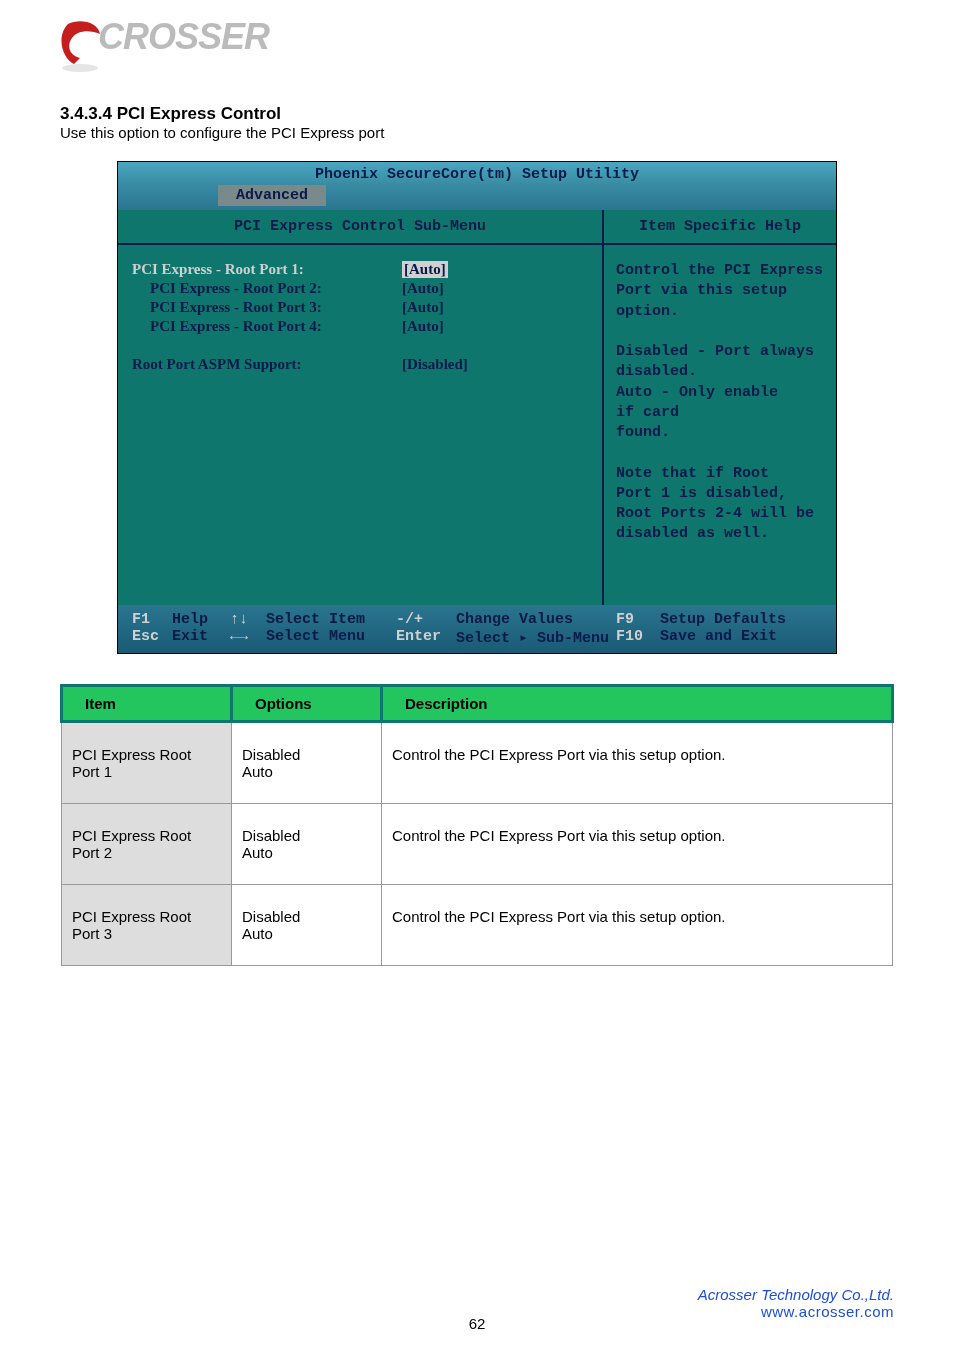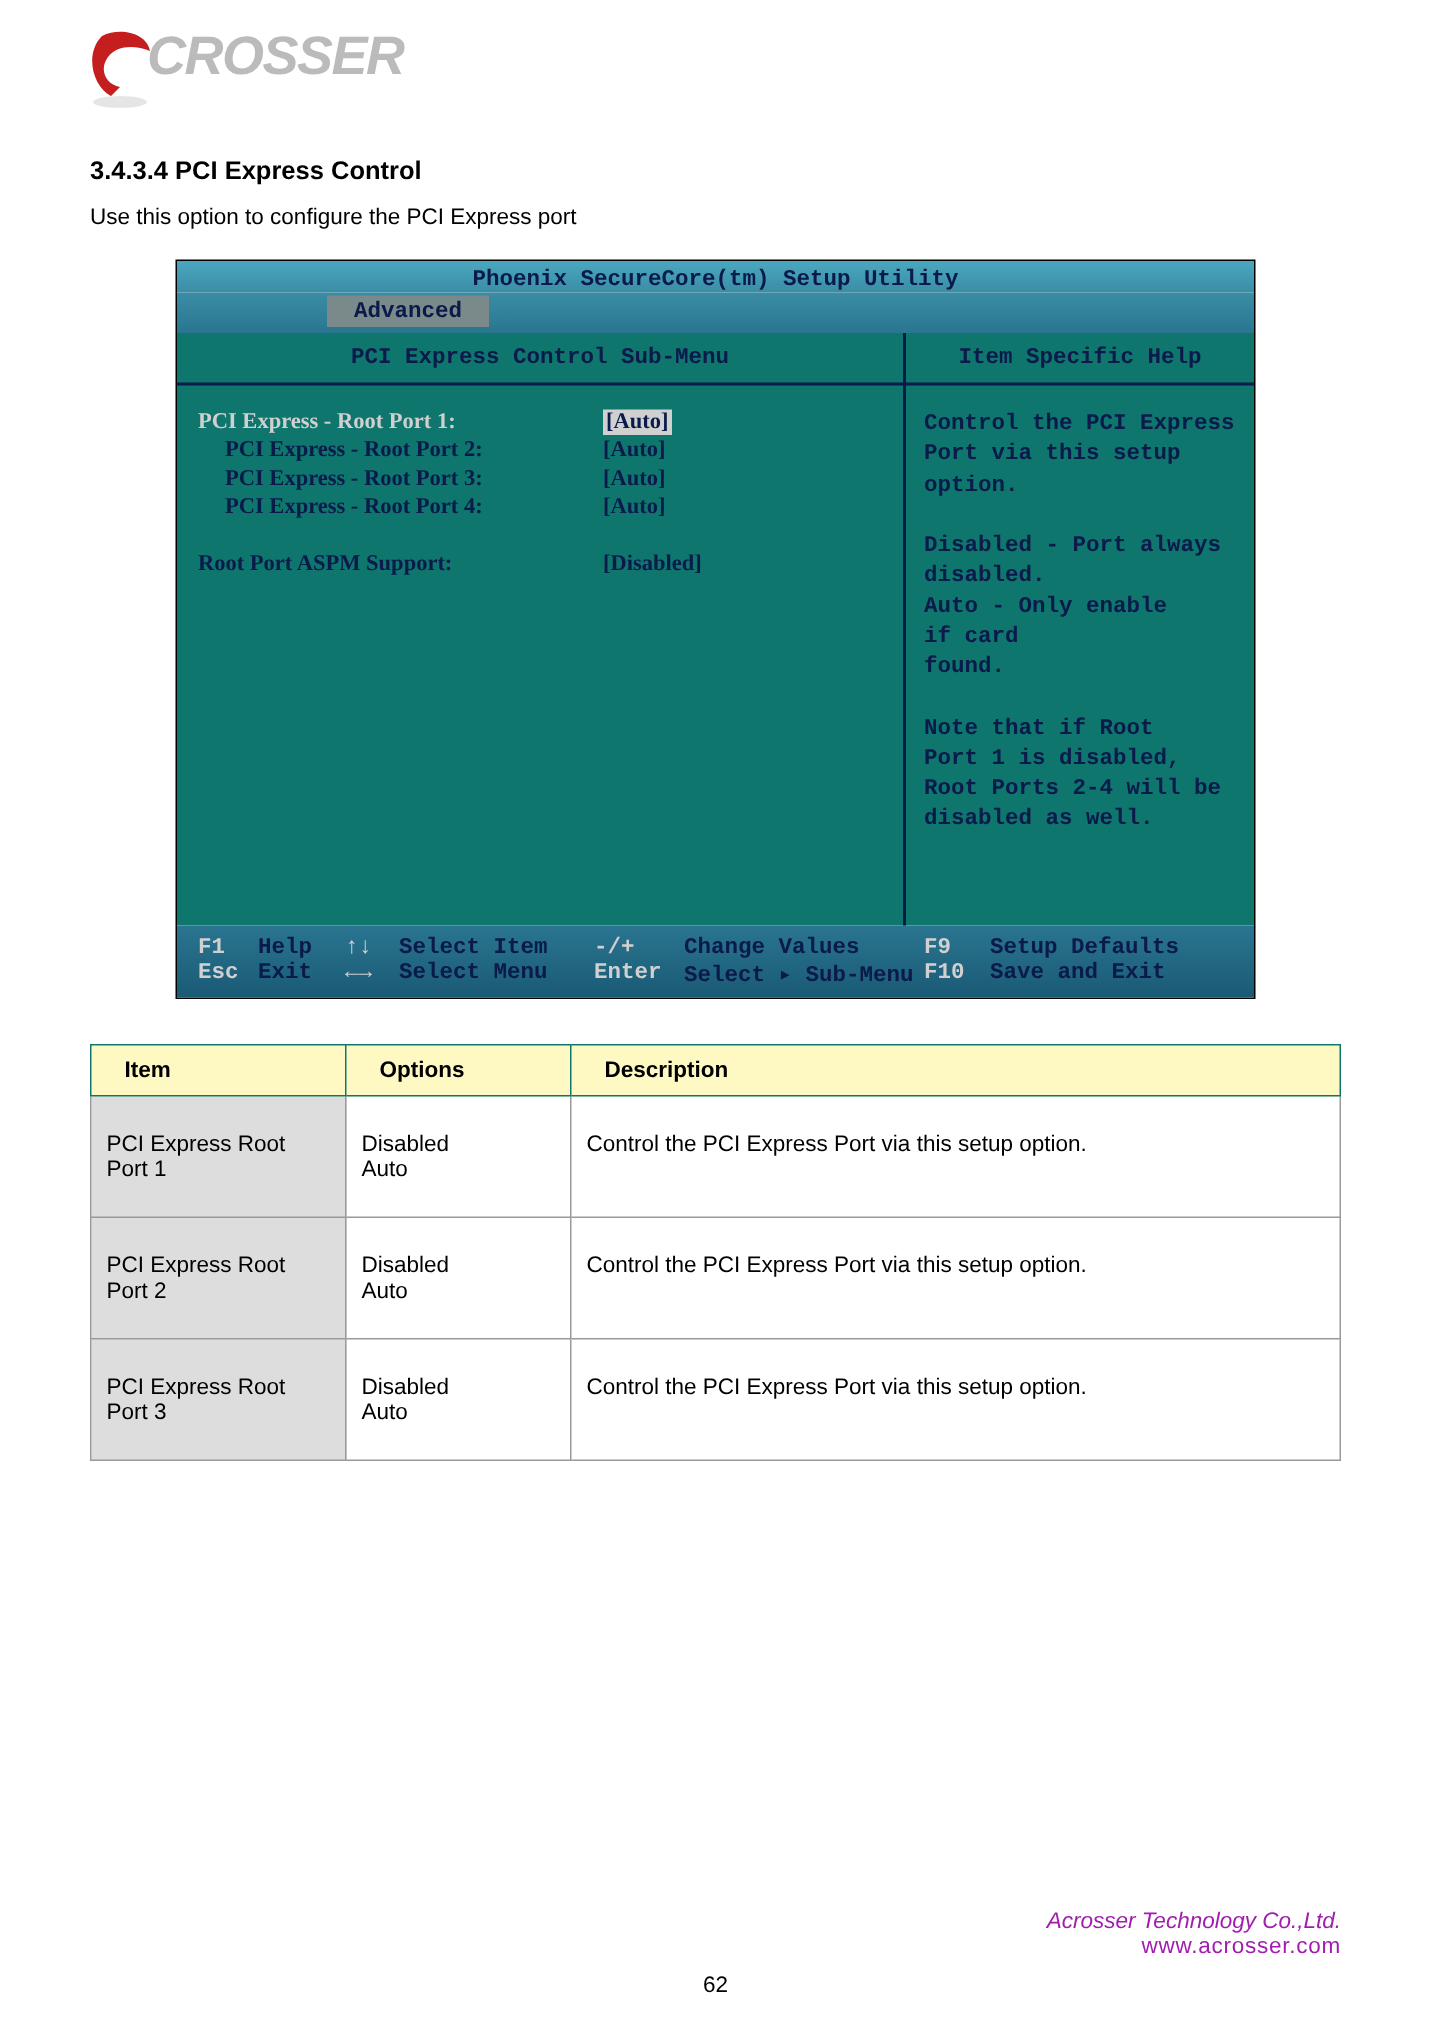--- a/index.html
+++ b/index.html
@@ -27,21 +27,21 @@
     font-style: italic;
     color: #bbb;
     letter-spacing: -1px;
     margin-left: -6px;
     margin-top: -4px;
   }
   .heading {
     font-size: 17px;
     font-weight: bold;
     margin-top: 40px;
-    margin-bottom: 12px;
+    margin-bottom: 0;
     color: #000;
   }
   .desc {
     font-size: 15px;
     color: #000;
     margin-bottom: 20px;
   }
   .bios-screenshot {
     width: 720px;
     margin: 0 auto 30px auto;
@@ -128,44 +128,44 @@
   .bios-footer .fkey2 { color: #d0d0d0; width: 44px; }
   .bios-footer .fend { color: #0a1a4a; }
 
   table.settings {
     width: 100%;
     border-collapse: collapse;
     font-size: 15px;
     margin-top: 10px;
   }
   table.settings th {
-    background: #fef9c3;
+    background: #22c55e;
     font-weight: bold;
     text-align: left;
     padding: 8px 22px;
-    border: 1px solid #0f766e;
+    border: 3px solid #0f766e;
     color: #000;
   }
   table.settings td {
     padding: 23px 10px;
     border: 1px solid #999;
     vertical-align: top;
     color: #000;
   }
   table.settings td.c1 { background: #ddd; width: 170px; }
   table.settings td.c2 { width: 150px; }
   table.settings td.c3 { }
 
   .footer {
     position: absolute;
-    bottom: 44px;
+    bottom: 30px;
     right: 60px;
     text-align: right;
     font-size: 15px;
-    color: #a21caf;
+    color: #1d4ed8;
     font-style: italic;
   }
   .footer .line2 { font-style: normal; letter-spacing: 0.5px; }
   .page-num {
     position: absolute;
     bottom: 18px;
     left: 50%;
     transform: translateX(-50%);
     font-size: 15px;
     color: #000;

